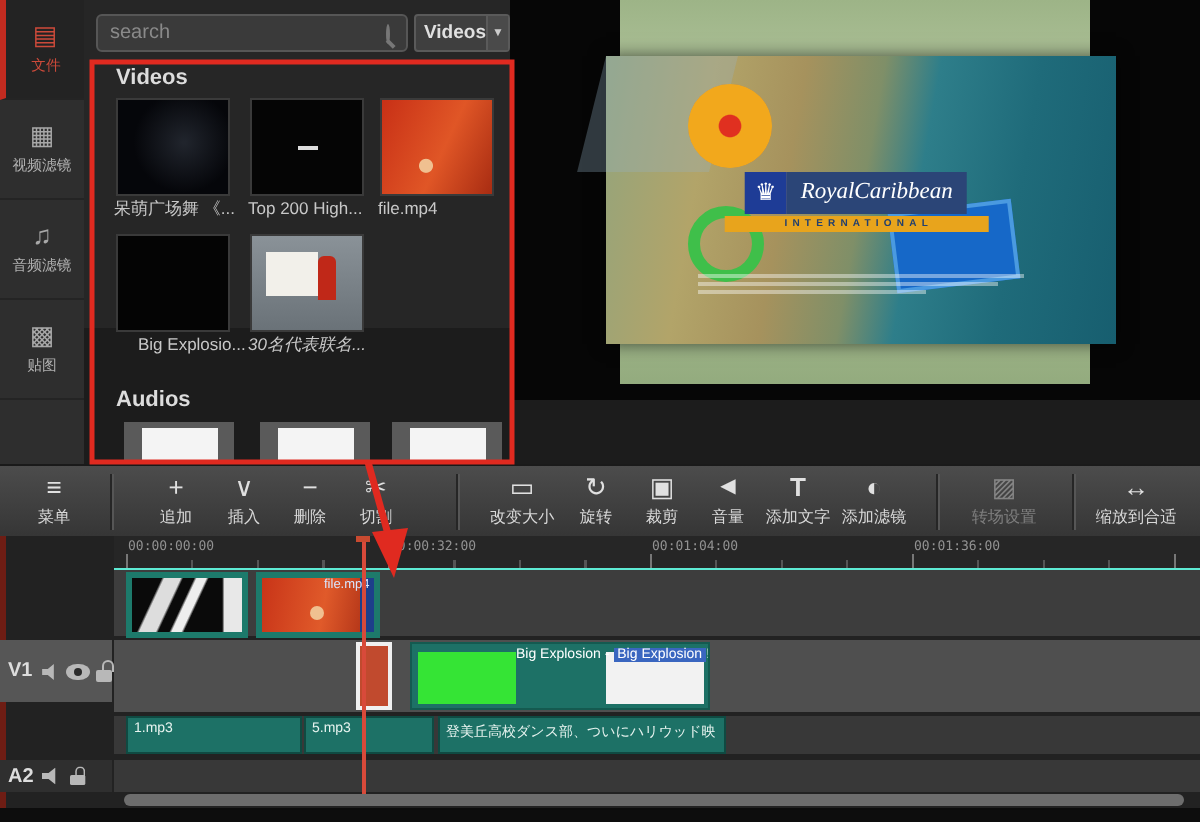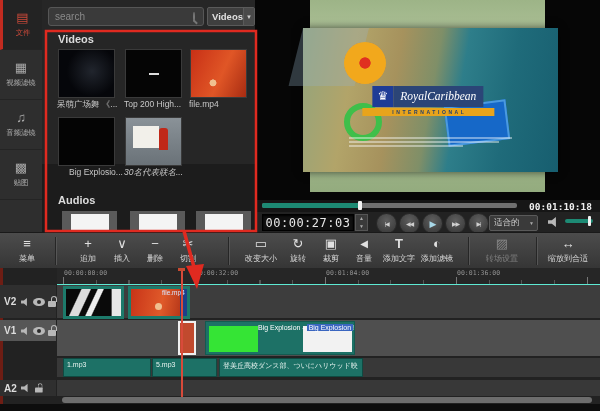--- a/index.html
+++ b/index.html
@@ -228,48 +228,21 @@
         <div class="logo-intl">INTERNATIONAL</div>
       </div>
       <div class="fineprint">
         <div></div>
           <div style="width:92%;"></div>
           <div style="width:70%;"></div>
       </div>
     </div>
   </div>
 
-  <div class="abs progress-row">
-    <div class="progress-track">
-      <div class="progress-fill" style="width:98px;"></div>
-      <div class="progress-handle" style="left:96px;"></div>
-    </div>
-    <div class="total-time">00:01:10:18</div>
-  </div>
-
-  <div class="abs controls-row">
-    <div class="tc-display">00:00:27:03</div>
-    <div class="tc-spinner">
-      <span>▲</span>
-      <span>▼</span>
-    </div>
-    <div class="t-btn" style="left:121px;">|◀</div>
-    <div class="t-btn" style="left:144px;">◀◀</div>
-    <div class="t-btn play" style="left:167px;">▶</div>
-    <div class="t-btn" style="left:190px;">▶▶</div>
-    <div class="t-btn" style="left:213px;">▶|</div>
-    <div class="fit-select">
-      <span class="val">适合的</span>
-      <span class="arr">▼</span>
-    </div>
-    <span class="spk" style="position:absolute;left:293px;top:5px;"></span>
-    <div class="vol-slider">
-      <div class="vol-knob"></div>
-    </div>
-  </div>
+
 
   <div class="abs toolbar">
     <div class="tb-item" style="left:27px;">
       <span class="glyph">≡</span>
       <span class="lbl">菜单</span>
     </div>
     <div class="tb-sep" style="left:55px;"></div>
     <div class="tb-item" style="left:88px;">
       <span class="glyph">+</span>
       <span class="lbl">追加</span>
@@ -328,27 +301,21 @@
 
     <div class="ruler">
       <div class="minor"></div>
       <div class="major"></div>
       <span class="ruler-label" style="left:7px;">00:00:00:00</span>
       <span class="ruler-label" style="left:138px;">00:00:32:00</span>
       <span class="ruler-label" style="left:269px;">00:01:04:00</span>
       <span class="ruler-label" style="left:400px;">00:01:36:00</span>
     </div>
 
-    <div class="thead" style="top:17px;height:33px;">
-      <span class="tname">V2</span>
-      <span class="spk" style="transform:scale(.8);"></span>
-      <span class="eye"></span>
-      <span class="lock"></span>
-    </div>
-    <div class="thead" style="top:52px;height:21px;background:#565656;">
+    <div class="thead" style="top:52px;height:31px;background:#565656;">
       <span class="tname">V1</span>
       <span class="spk" style="transform:scale(.8);"></span>
       <span class="eye"></span>
       <span class="lock"></span>
     </div>
     <div class="thead" style="top:112px;height:16px;">
       <span class="tname">A2</span>
       <span class="spk small-ic"></span>
       <span class="lock small-ic" style="margin-top:3px;"></span>
     </div>

